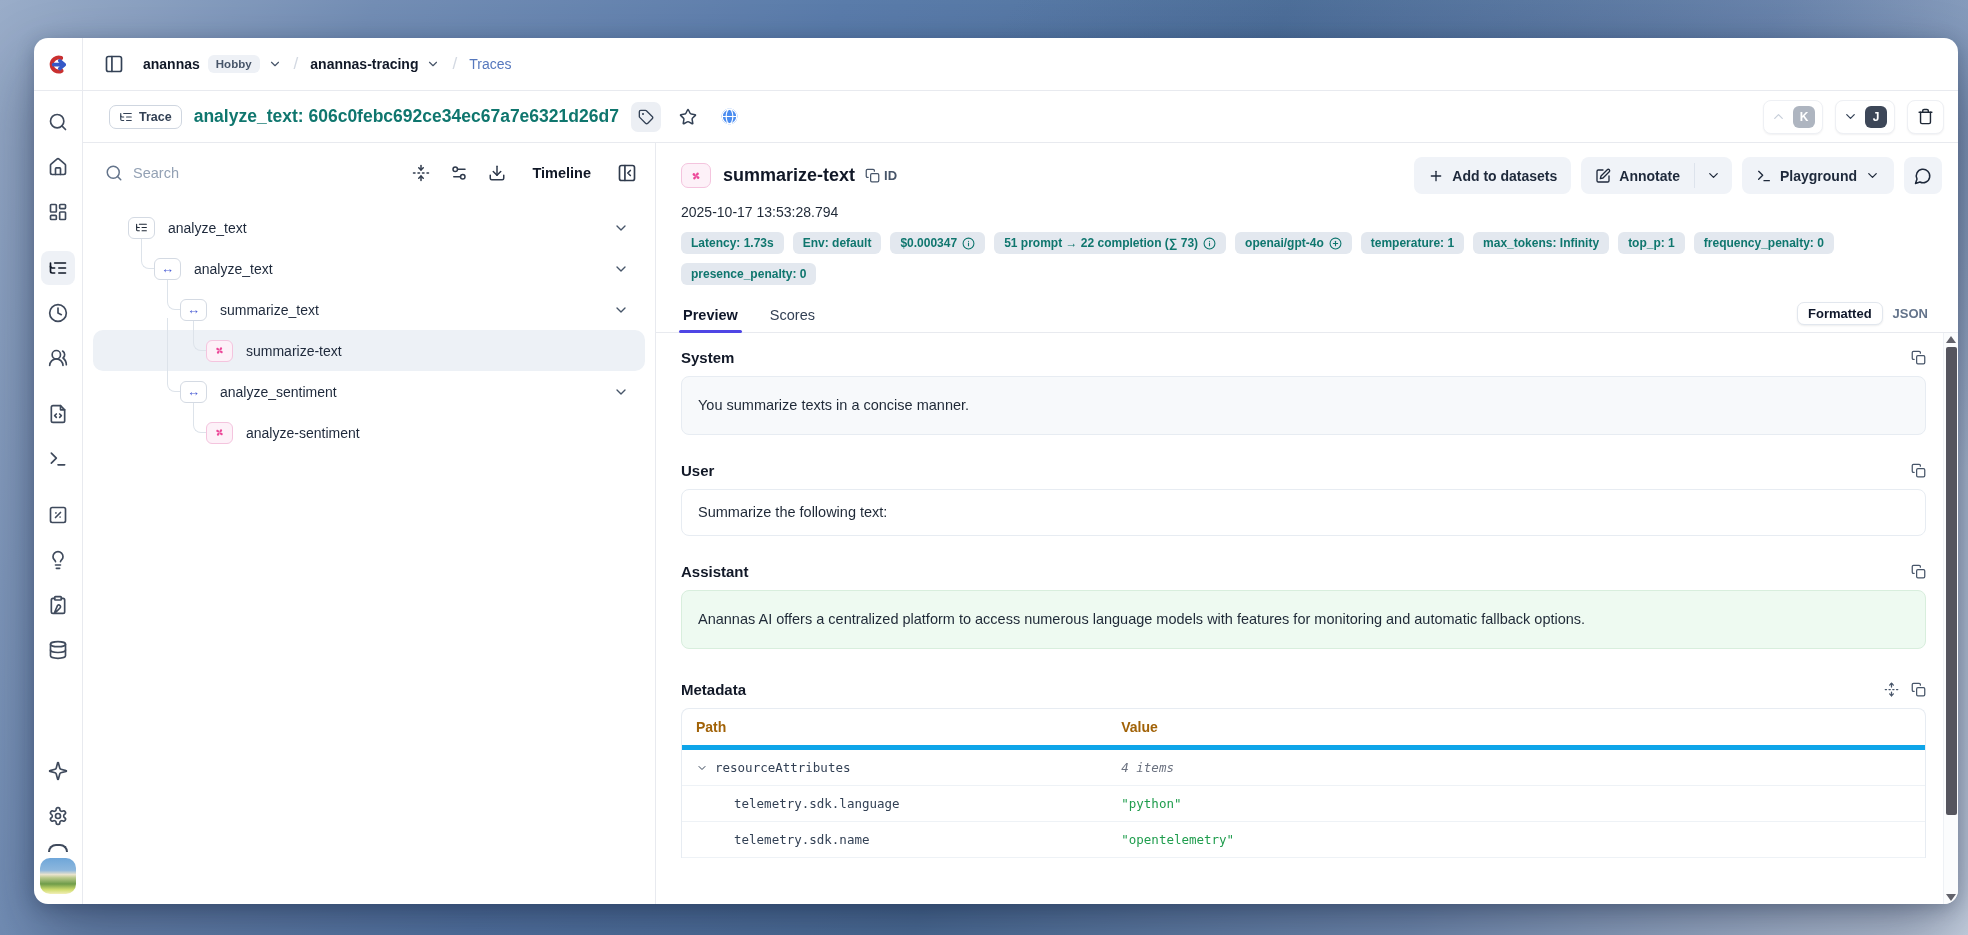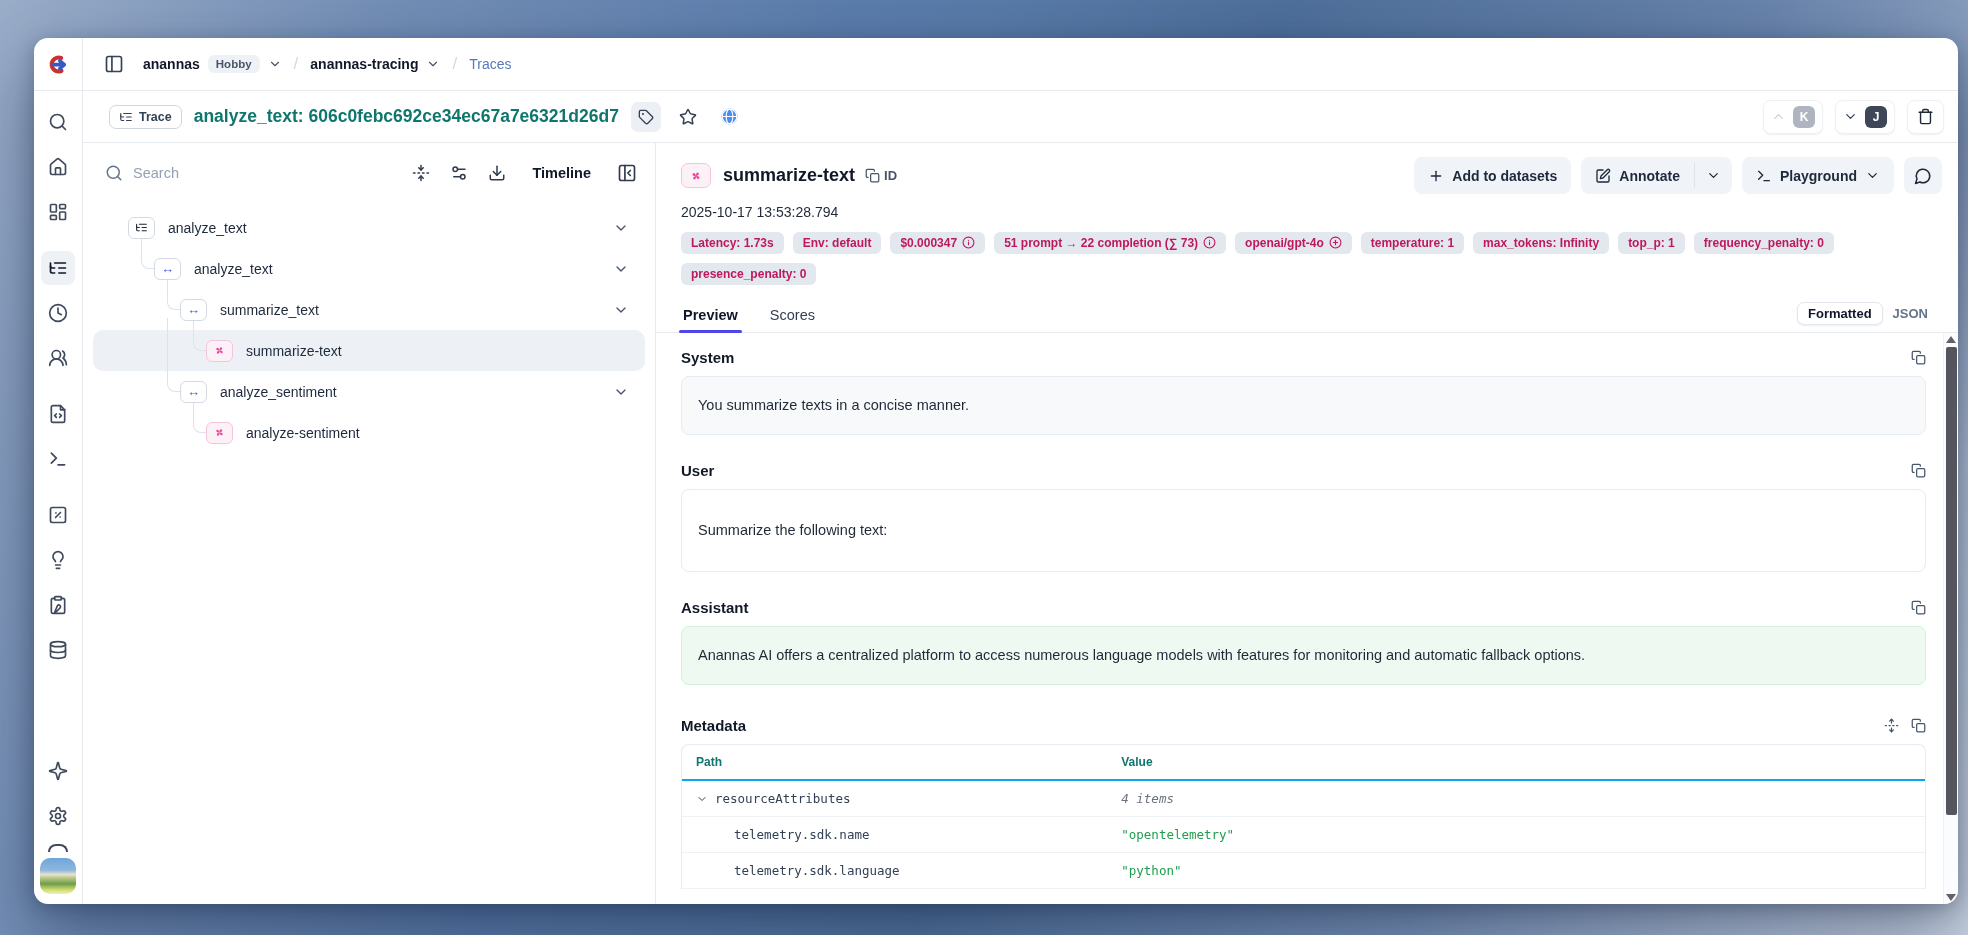--- a/index.html
+++ b/index.html
@@ -88,42 +88,42 @@
   .id-wrap { display:flex; align-items:center; gap:4px; color:#475569; font-size:13px; font-weight:600; }
   .head-actions { margin-left:auto; display:flex; align-items:center; gap:10px; }
   .act-btn { height:37px; border-radius:8px; background:#f0f3f8; display:flex; align-items:center; gap:8px; padding:0 14px; font-size:14px; font-weight:600; color:#1e293b; }
   .split { display:flex; align-items:stretch; border-radius:8px; overflow:hidden; background:#f0f3f8; }
   .split .seg { display:flex; align-items:center; gap:8px; padding:0 14px; height:37px; font-size:14px; font-weight:600; color:#1e293b; }
   .split .divider { width:1px; background:#dde3ec; margin:6px 0; }
   .act-icon { width:38px; height:37px; border-radius:8px; background:#f0f3f8; display:flex; align-items:center; justify-content:center; color:#1e293b; }
   .timestamp { padding:10px 0 0 25px; font-size:14px; color:#1f2937; }
   .badge-row { padding:12px 0 0 25px; display:flex; gap:9px; white-space:nowrap; overflow:hidden; flex:none; }
   .badge-row.second { padding-top:9px; }
-  .pill { background:#e3e8ef; border-radius:6px; padding:4px 10px; font-size:12px; font-weight:700; color:#be185d; display:inline-flex; align-items:flex-start; gap:5px; flex:none; }
+  .pill { background:#e3e8ef; border-radius:6px; padding:4px 10px; font-size:12px; font-weight:700; color:#0f766e; display:inline-flex; align-items:flex-end; gap:5px; flex:none; }
   .pill svg { flex:none; }
   .tabs-row { flex:none; margin-top:14px; padding:0 16px 0 25px; border-bottom:1px solid #e8eaef; display:flex; align-items:flex-end; position:relative; height:34px; }
   .tab { font-size:14.5px; padding:0 2px 9px; margin-right:28px; color:#334155; font-weight:500; position:relative; }
   .tab.active { color:#0f172a; font-weight:700; }
   .tab.active::after { content:""; position:absolute; left:-2px; right:-2px; bottom:-1px; height:3px; background:#4f46e5; border-radius:2px; }
   .fmt-toggle { position:absolute; right:30px; bottom:7px; display:flex; align-items:center; gap:10px; font-size:13px; }
   .fmt-on { background:#fff; border:1px solid #e2e7ee; box-shadow:0 1px 2px rgba(15,23,42,.08); border-radius:7px; padding:3px 10px; font-weight:700; color:#0f172a; }
   .fmt-off { color:#64748b; font-weight:600; }
 
   .detail-scroll { flex:1; position:relative; min-height:0; }
   .scroll-content { position:absolute; left:0; right:15px; top:0; bottom:0; overflow:hidden; padding:16px 17px 0 25px; }
   .sec-head { display:flex; align-items:center; justify-content:space-between; color:#111827; font-size:15px; font-weight:700; }
   .sec-head .tools { display:flex; gap:12px; color:#475569; }
   .msg-box { margin-top:10px; border-radius:8px; border:1px solid #e7ecf2; padding:18px 16px; font-size:14.5px; color:#1f2937; line-height:1.45; }
   .msg-box.system { background:#f7f9fb; }
-  .msg-box.user { background:#fff; padding:30px 16px; }
+  .msg-box.user { background:#fff; padding:12px 16px; }
   .msg-box.assistant { background:#eefaf1; border-color:#d8eedd; }
   .sec-gap { margin-top:27px; }
 
   .meta-table { margin-top:10px; border:1px solid #e7ecf2; border-radius:8px 8px 0 0; border-bottom:none; overflow:hidden; }
-  .meta-hrow { display:grid; grid-template-columns:35% 1fr; padding:10px 14px; border-bottom:2px solid #0ea5e9; font-size:12px; font-weight:700; color:#0f766e; }
+  .meta-hrow { display:grid; grid-template-columns:35% 1fr; padding:10px 14px; border-bottom:5px solid #0ea5e9; font-size:14px; font-weight:700; color:#a16207; }
   .meta-row { display:grid; grid-template-columns:35% 1fr; padding:10px 14px; border-bottom:1px solid #eef2f6; font-family:"DejaVu Sans Mono", monospace; font-size:12.5px; color:#334155; align-items:center; }
   .meta-key { display:flex; align-items:center; gap:7px; }
   .meta-key.indent { padding-left:38px; }
   .meta-val.count { font-style:italic; color:#6b7280; }
   .meta-val.str { color:#1f9d4d; }
 
   .vscroll { position:absolute; right:0; top:0; bottom:0; width:15px; background:#fbfcfd; border-left:1px solid #eef1f5; display:flex; flex-direction:column; align-items:center; padding:3px 0; }
   .sb-arrow { width:0; height:0; border-left:5px solid transparent; border-right:5px solid transparent; flex:none; }
   .sb-up { border-bottom:7px solid #62626b; }
   .sb-down { border-top:7px solid #62626b; margin-top:auto; }
@@ -656,26 +656,26 @@
                 <div class="meta-row">
                   <span class="meta-key">
                     <svg class="ic" width="12" height="12" viewBox="0 0 24 24">
                         <path d="m6 9 6 6 6-6"></path>
                       </svg>
                     <span>resourceAttributes</span>
                   </span>
                   <span class="meta-val count">4 items</span>
                 </div>
                 <div class="meta-row">
+                  <span class="meta-key indent">telemetry.sdk.language</span>
+                  <span class="meta-val str">"python"</span>
+                </div>
+                <div class="meta-row">
                   <span class="meta-key indent">telemetry.sdk.name</span>
                   <span class="meta-val str">"opentelemetry"</span>
-                </div>
-                <div class="meta-row">
-                  <span class="meta-key indent">telemetry.sdk.language</span>
-                  <span class="meta-val str">"python"</span>
                 </div>
               </div>
 
             </div>
             <div class="vscroll">
               <span class="sb-arrow sb-up"></span>
               <span class="sb-thumb"></span>
               <span class="sb-arrow sb-down"></span>
             </div>
           </div>

